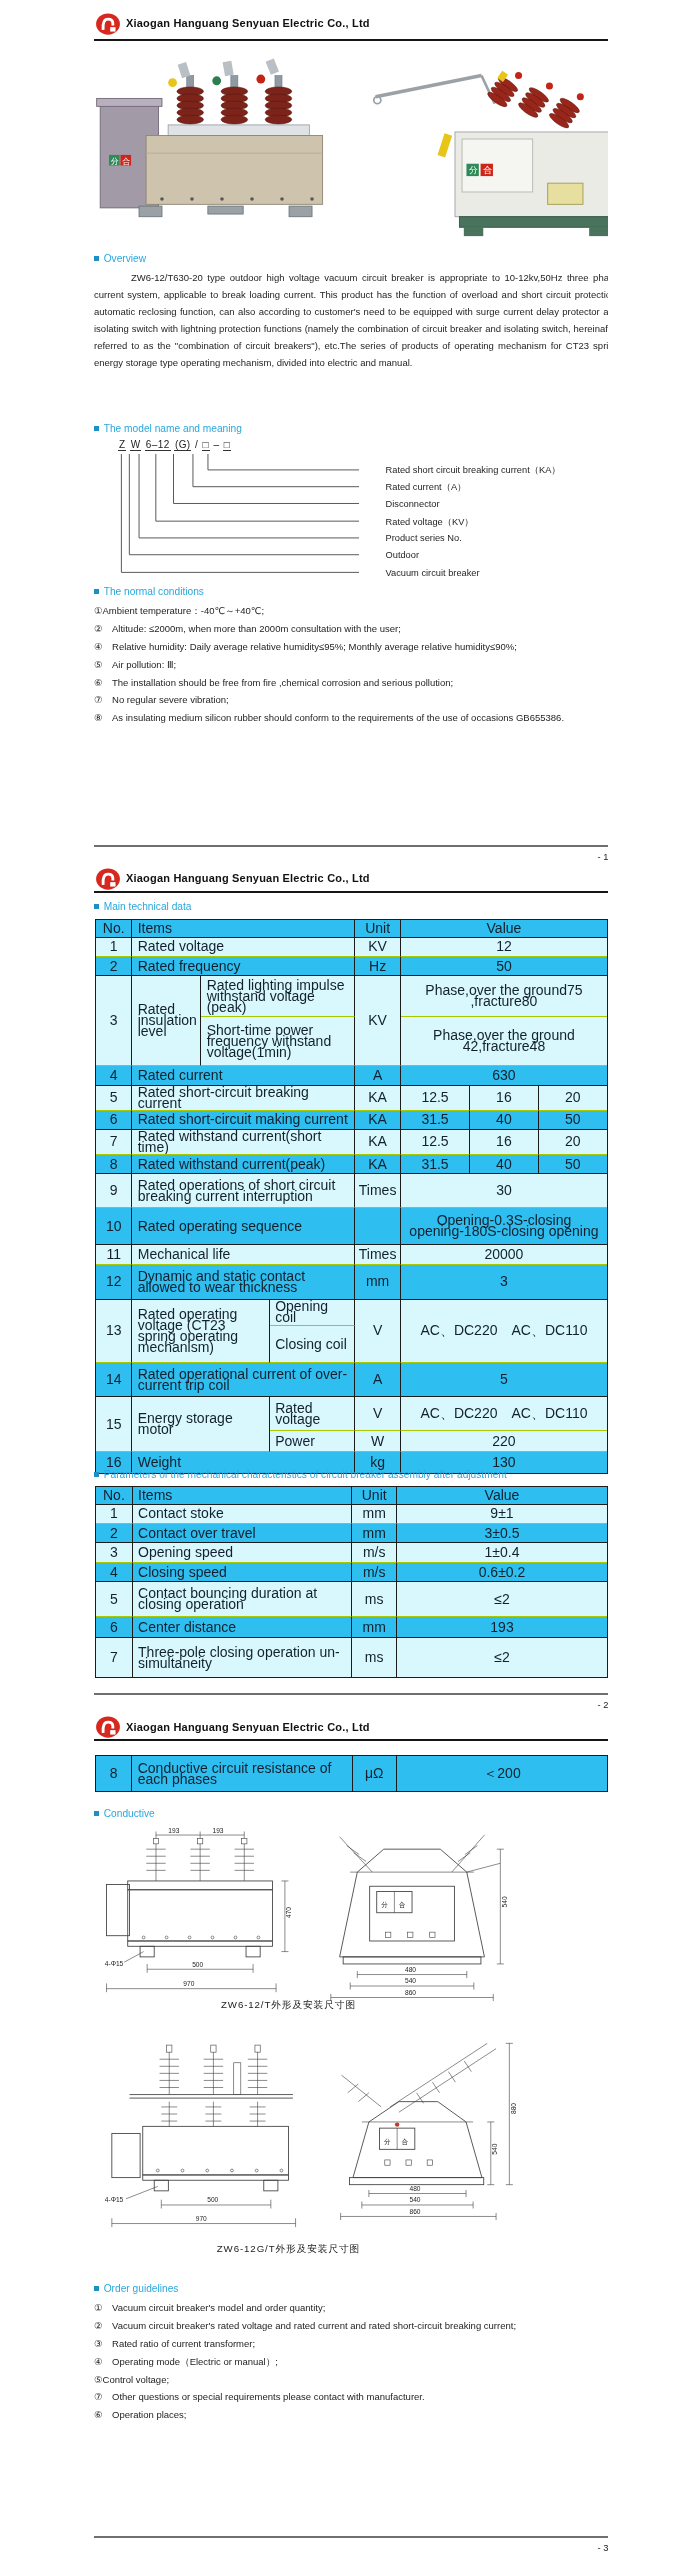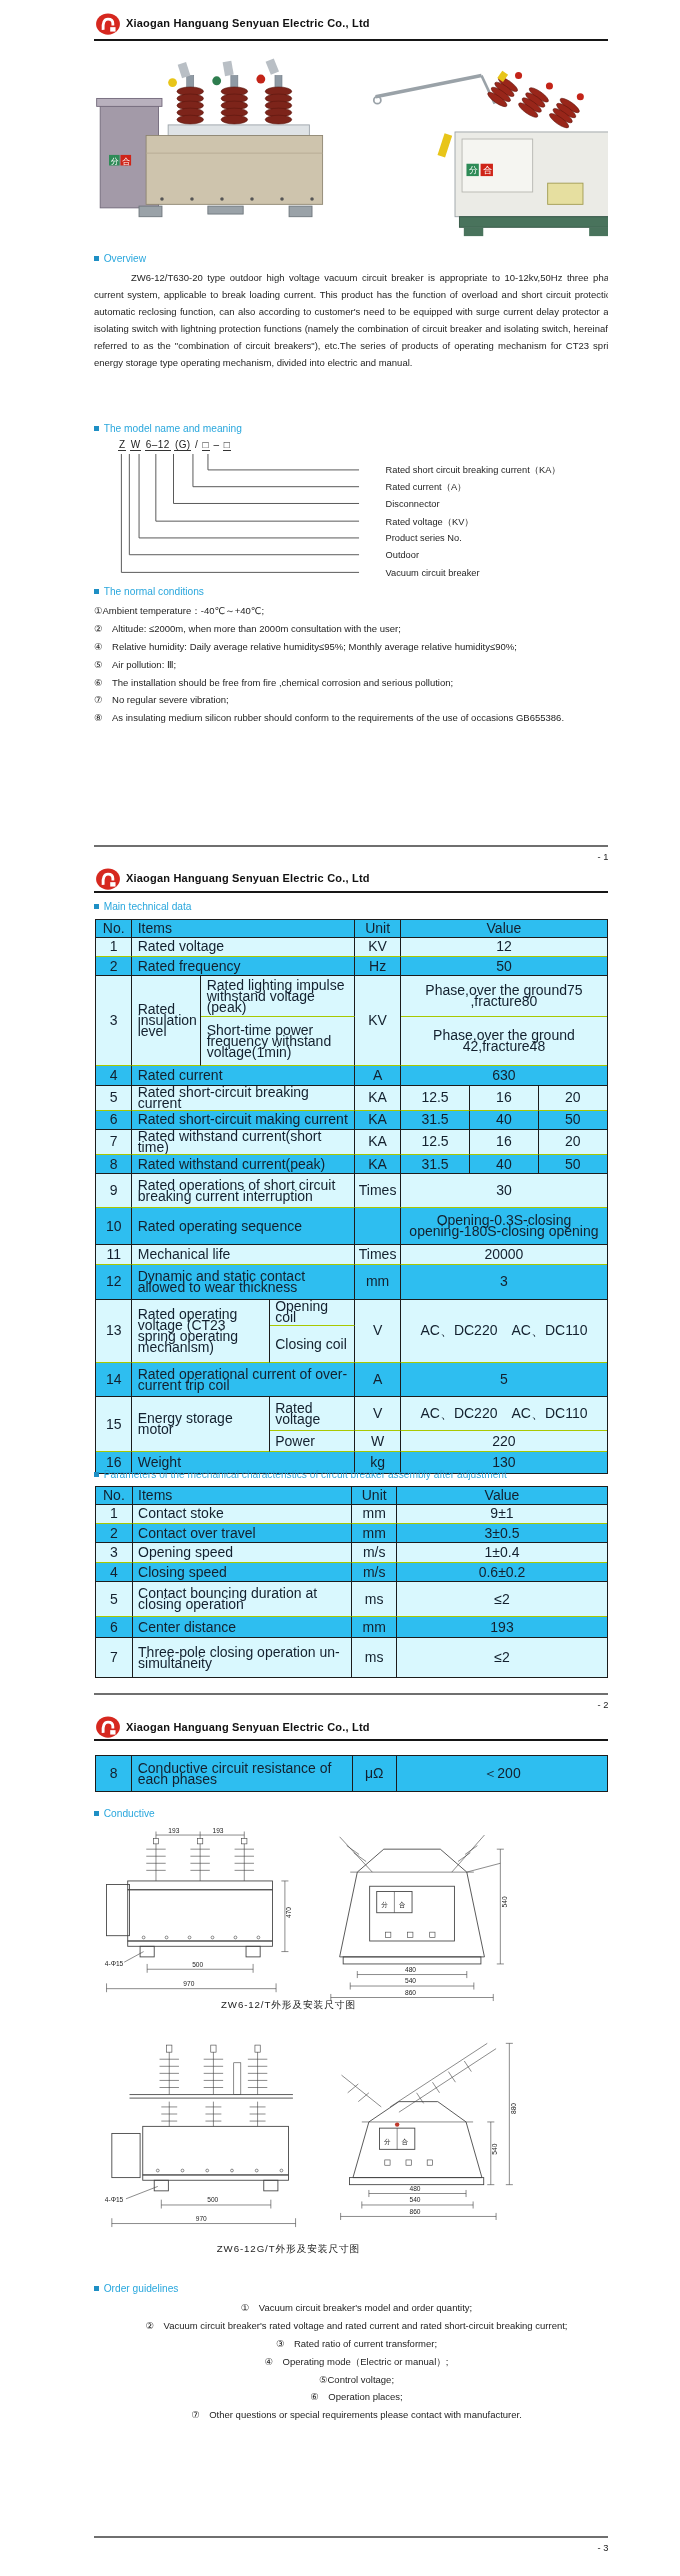--- a/index.html
+++ b/index.html
@@ -647,27 +647,27 @@
         <line class="th" x1="201" y1="166" x2="209" y2="166"></line>
       <text class="dt" transform="rotate(-90 212 86)" x="212" y="86">880</text>
     </g>
   </svg>
   <div class="cap" style="top:2243px">ZW6-12G/T外形及安装尺寸图</div>
 
   <div class="sec" style="top:2283px">
     <span class="sq"></span>
     <span>Order guidelines</span>
   </div>
-  <div class="btxt list" style="top:2299px;text-align:center">
+  <div class="btxt list" style="top:2299px;text-align:left">
     <div class="it">①　Vacuum circuit breaker's model and order quantity;</div>
     <div class="it">②　Vacuum circuit breaker's rated voltage and rated current and rated short-circuit breaking current;</div>
     <div class="it">③　Rated ratio of current transformer;</div>
     <div class="it">④　Operating mode（Electric or manual）;</div>
     <div class="it">⑤Control voltage;</div>
+    <div class="it">⑦　Other questions or special requirements please contact with manufacturer.</div>
     <div class="it">⑥　Operation places;</div>
-    <div class="it">⑦　Other questions or special requirements please contact with manufacturer.</div>
   </div>
 
   <div class="fline" style="top:2536px"></div>
   <div class="pnum" style="top:2543px">- 3 -</div>
 
 </div>
 
 
 </body></html>

